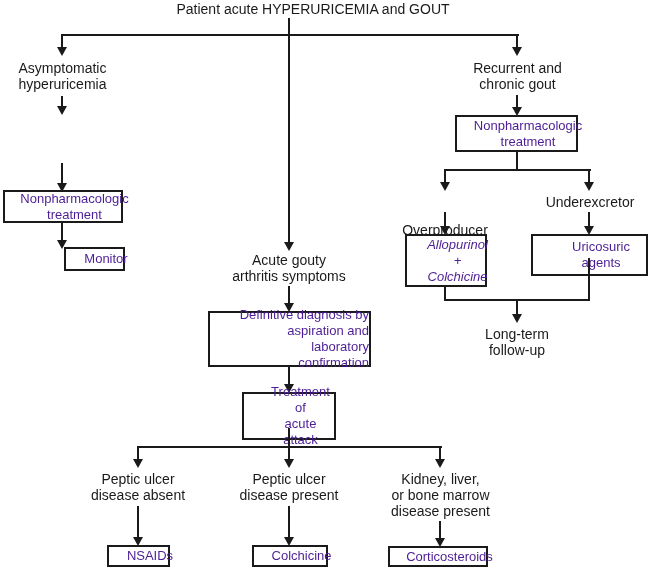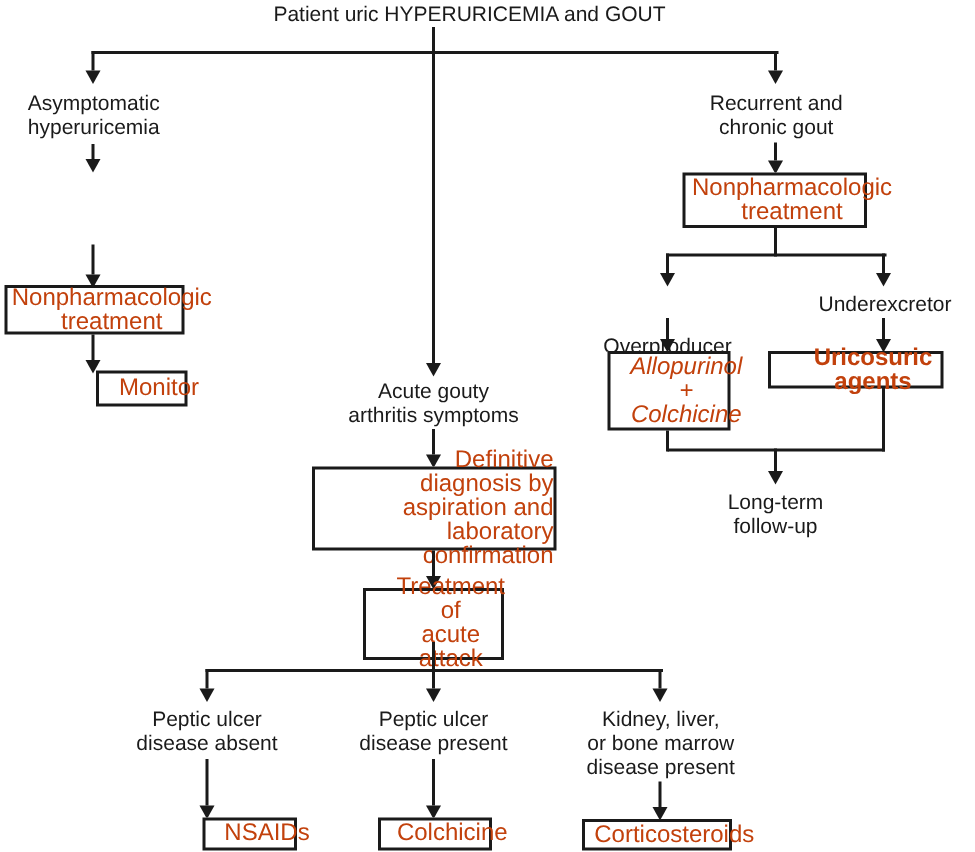--- a/index.html
+++ b/index.html
@@ -8,37 +8,37 @@
     font-family:"Liberation Sans","DejaVu Sans",sans-serif;
     color:#1a1a1a;overflow:hidden;
   }
   .lbl{
     position:absolute;font-size:14px;line-height:16px;text-align:center;
     white-space:pre-line;color:#1a1a1a;
   }
   .box{
     position:absolute;border:2px solid #1a1a1a;background:#ffffff;
     display:flex;align-items:center;justify-content:center;
-    font-size:16px;line-height:16px;text-align:center;white-space:pre-line;
-    box-sizing:border-box;color:#c2410c;padding-left:23px;
+    font-size:13px;line-height:16px;text-align:center;white-space:pre-line;
+    box-sizing:border-box;color:#4c1d95;padding-left:23px;
   }
   .lv{position:absolute;width:2px;background:#1a1a1a;}
   .lh{position:absolute;height:2px;background:#1a1a1a;}
   .ah{
     position:absolute;width:0;height:0;
     border-left:5px solid transparent;border-right:5px solid transparent;
     border-top:9px solid #1a1a1a;
   }
 </style>
 </head>
 <body>
 
 <div id="canvas">
 
-  <div class="lbl" style="left:163px;top:1px;width:300px;">Patient uric HYPERURICEMIA and GOUT</div>
+  <div class="lbl" style="left:163px;top:1px;width:300px;">Patient acute HYPERURICEMIA and GOUT</div>
 
   <div class="lv" style="left:288px;top:18px;height:224px;"></div>
   <div class="ah" style="left:284px;top:242px;"></div>
   <div class="lh" style="left:61px;top:34px;width:458px;"></div>
   <div class="lv" style="left:61px;top:34px;height:13px;"></div>
   <div class="ah" style="left:57px;top:47px;"></div>
   <div class="lv" style="left:516px;top:34px;height:13px;"></div>
   <div class="ah" style="left:512px;top:47px;"></div>
 
   <div class="lbl" style="left:0px;top:60px;width:125px;">Asymptomatic
@@ -87,21 +87,21 @@
   <div class="ah" style="left:584px;top:182px;"></div>
   <div class="lbl" style="left:385px;top:194px;width:120px;margin-top:28px;">Overproducer</div>
   <div class="lbl" style="left:528px;top:194px;width:124px;">Underexcretor</div>
   <div class="lv" style="left:444px;top:212px;height:14px;"></div>
   <div class="ah" style="left:440px;top:226px;"></div>
   <div class="lv" style="left:588px;top:212px;height:14px;"></div>
   <div class="ah" style="left:584px;top:226px;"></div>
   <div class="box" style="left:405px;top:234px;width:82px;height:53px;font-style:italic;">Allopurinol
 +
 Colchicine</div>
-  <div class="box" style="left:512px;top:234px;width:117px;height:25px;font-weight:bold;">Uricosuric agents</div>
+  <div class="box" style="left:531px;top:234px;width:117px;height:42px;">Uricosuric agents</div>
   <div class="lv" style="left:444px;top:287px;height:14px;"></div>
   <div class="lv" style="left:588px;top:258px;height:43px;"></div>
   <div class="lh" style="left:445px;top:299px;width:145px;"></div>
   <div class="lv" style="left:516px;top:299px;height:15px;"></div>
   <div class="ah" style="left:512px;top:314px;"></div>
   <div class="lbl" style="left:465px;top:326px;width:104px;">Long-term
 follow-up</div>
 
   <div class="lbl" style="left:78px;top:471px;width:120px;">Peptic ulcer
 disease absent</div>
@@ -111,17 +111,17 @@
 or bone marrow
 disease present</div>
 
   <div class="lv" style="left:137px;top:506px;height:31px;"></div>
   <div class="ah" style="left:133px;top:537px;"></div>
   <div class="lv" style="left:288px;top:506px;height:31px;"></div>
   <div class="ah" style="left:284px;top:537px;"></div>
   <div class="lv" style="left:439px;top:521px;height:17px;"></div>
   <div class="ah" style="left:435px;top:538px;"></div>
 
-  <div class="box" style="left:107px;top:545px;width:63px;height:22px;margin-left:28px;">NSAIDs</div>
+  <div class="box" style="left:107px;top:545px;width:63px;height:22px;">NSAIDs</div>
   <div class="box" style="left:252px;top:545px;width:76px;height:22px;">Colchicine</div>
   <div class="box" style="left:388px;top:546px;width:100px;height:21px;">Corticosteroids</div>
 
 </div>
 
 </body></html>

